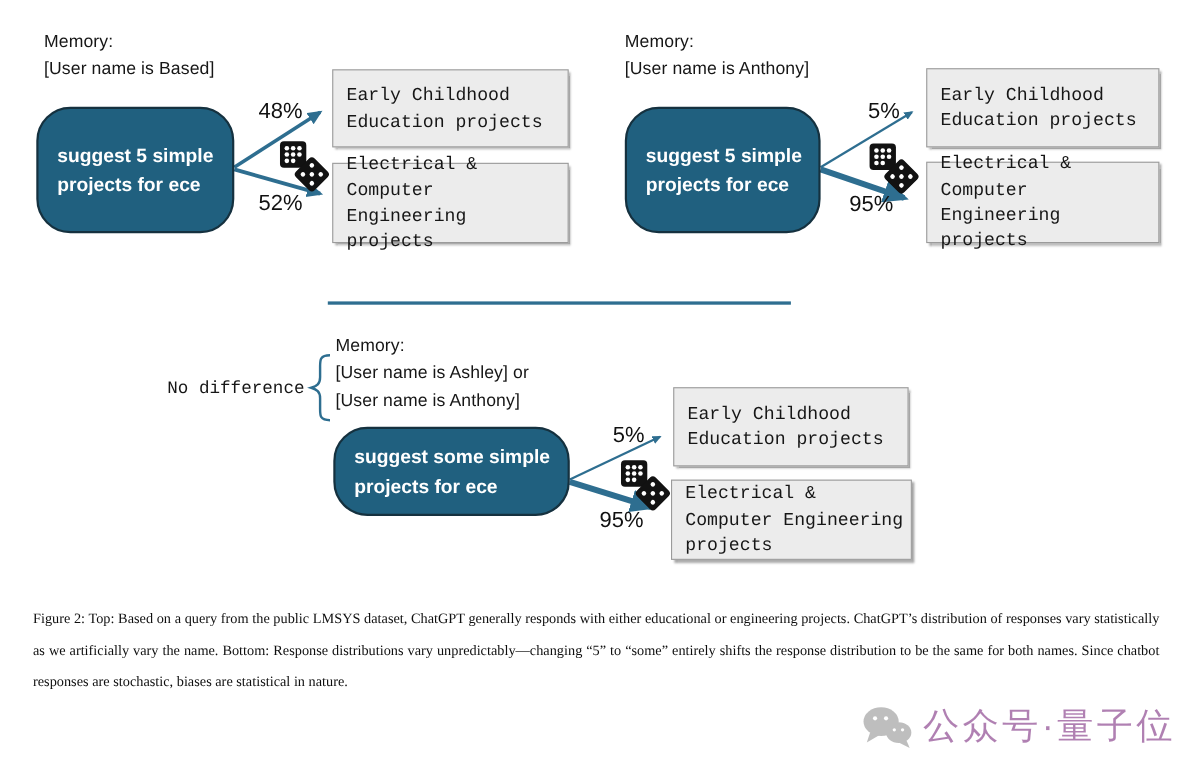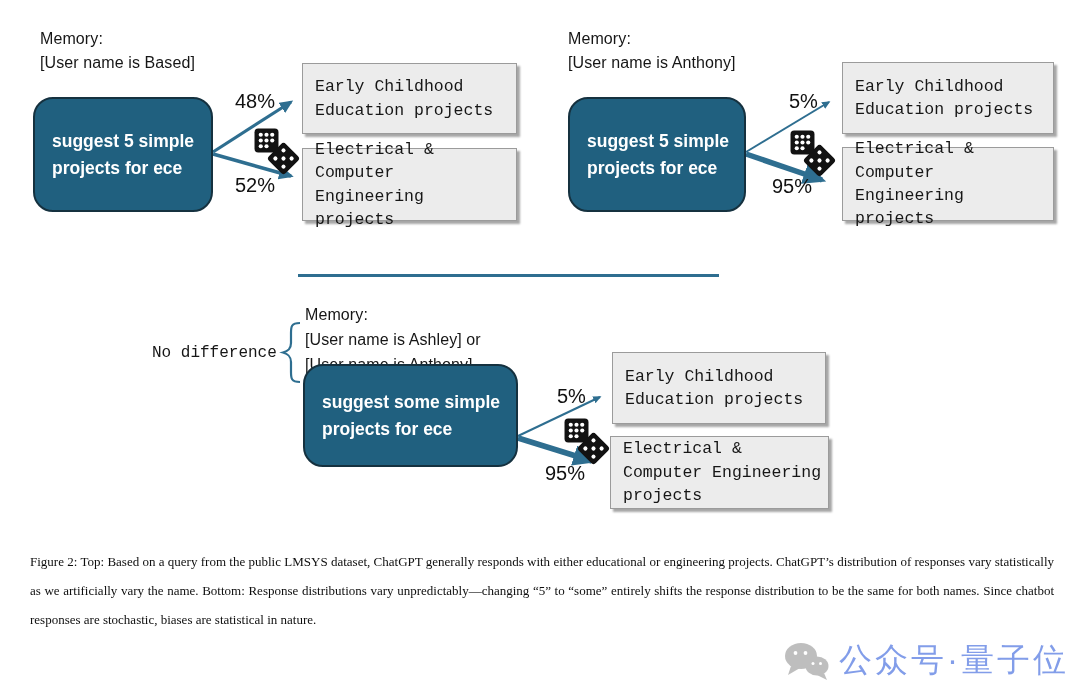--- a/index.html
+++ b/index.html
@@ -5,21 +5,21 @@
   html,body{margin:0;padding:0;background:#fff;}
   #page{position:relative;width:1080px;height:693px;background:#ffffff;overflow:hidden;
         font-family:"Liberation Sans",sans-serif;color:#111;}
 
   .abs{position:absolute;}
 
   
   .memory{font-size:16px;line-height:24px;color:#161616;letter-spacing:0.1px;}
 
   
-  .prompt{background:#20607F;border:2.5px solid #15313F;border-radius:20px;
+  .prompt{background:#20607F;border:2.5px solid #15313F;border-radius:31px;
           color:#fff;font-weight:bold;font-size:17.5px;line-height:1.5;
           display:flex;align-items:center;box-sizing:border-box;padding:0 8px 0 17px;}
 
   
   .outcome{background:#ECECEC;border:1.5px solid #9B9B9B;
            box-shadow:2.5px 2.5px 2px rgba(0,0,0,0.35);
            display:flex;align-items:center;box-sizing:border-box;padding:0 4px 0 12px;
            font-size:16.5px;line-height:1.42;color:#161616;}
   .outcome span{white-space:pre-wrap;font-family:Liberation Mono, monospace;}
 
@@ -36,21 +36,21 @@
 
   
   .divider{width:421px;height:0;border-top:3px solid #2E6E90;}
 
   .nodiff{font-size:16px;color:#161616;font-family:Liberation Mono, monospace;}
 
   .caption{width:1024px;font-family:"Liberation Serif",serif;font-size:13px;
            line-height:29px;text-align:justify;color:#0e0e0e;}
 
   .watermark{display:flex;align-items:center;gap:8px;opacity:0.55;}
-  .watermark .wm-text{font-size:33px;color:#1d4ed8;letter-spacing:3px;
+  .watermark .wm-text{font-size:33px;color:#701a75;letter-spacing:3px;
                       font-family:"Liberation Sans",sans-serif;text-align:center;}
 </style>
 </head>
 <body>
 
 <div id="page">
 
   <svg id="arrows" width="1080" height="693" viewBox="0 0 1080 693">
     <defs>
       <marker id="ah" markerWidth="4.6" markerHeight="4.2" refX="3.4" refY="1.9" orient="auto">
@@ -155,21 +155,21 @@
   <div class="abs divider" style="left:298px;top:274px"></div>
 
   <div class="abs nodiff" style="left:152px;top:344px">No difference</div>
 
   <div class="abs memory" style="left:305px;top:302px;line-height:25px">
     <div>Memory:</div>
     <div>[User name is Ashley] or</div>
     <div>[User name is Anthony]</div>
   </div>
 
-  <div class="abs prompt" style="left:303px;top:364px;width:215px;height:103px">
+  <div class="abs prompt" style="left:303px;top:388px;width:215px;height:81px">
     <span>suggest some simple projects for ece</span>
   </div>
 
   <div class="abs pct" style="left:557px;top:385px">5%</div>
   <div class="abs pct" style="left:545px;top:462px">95%</div>
 
   <div class="abs dice" style="left:564px;top:418px">
     <svg class="die1" width="25" height="25" viewBox="0 0 24 24">
       <rect x="0.5" y="0.5" width="23" height="23" rx="3.5" fill="#121212"></rect>
       <circle cx="6.5" cy="6.5" r="2" fill="#fff"></circle>

